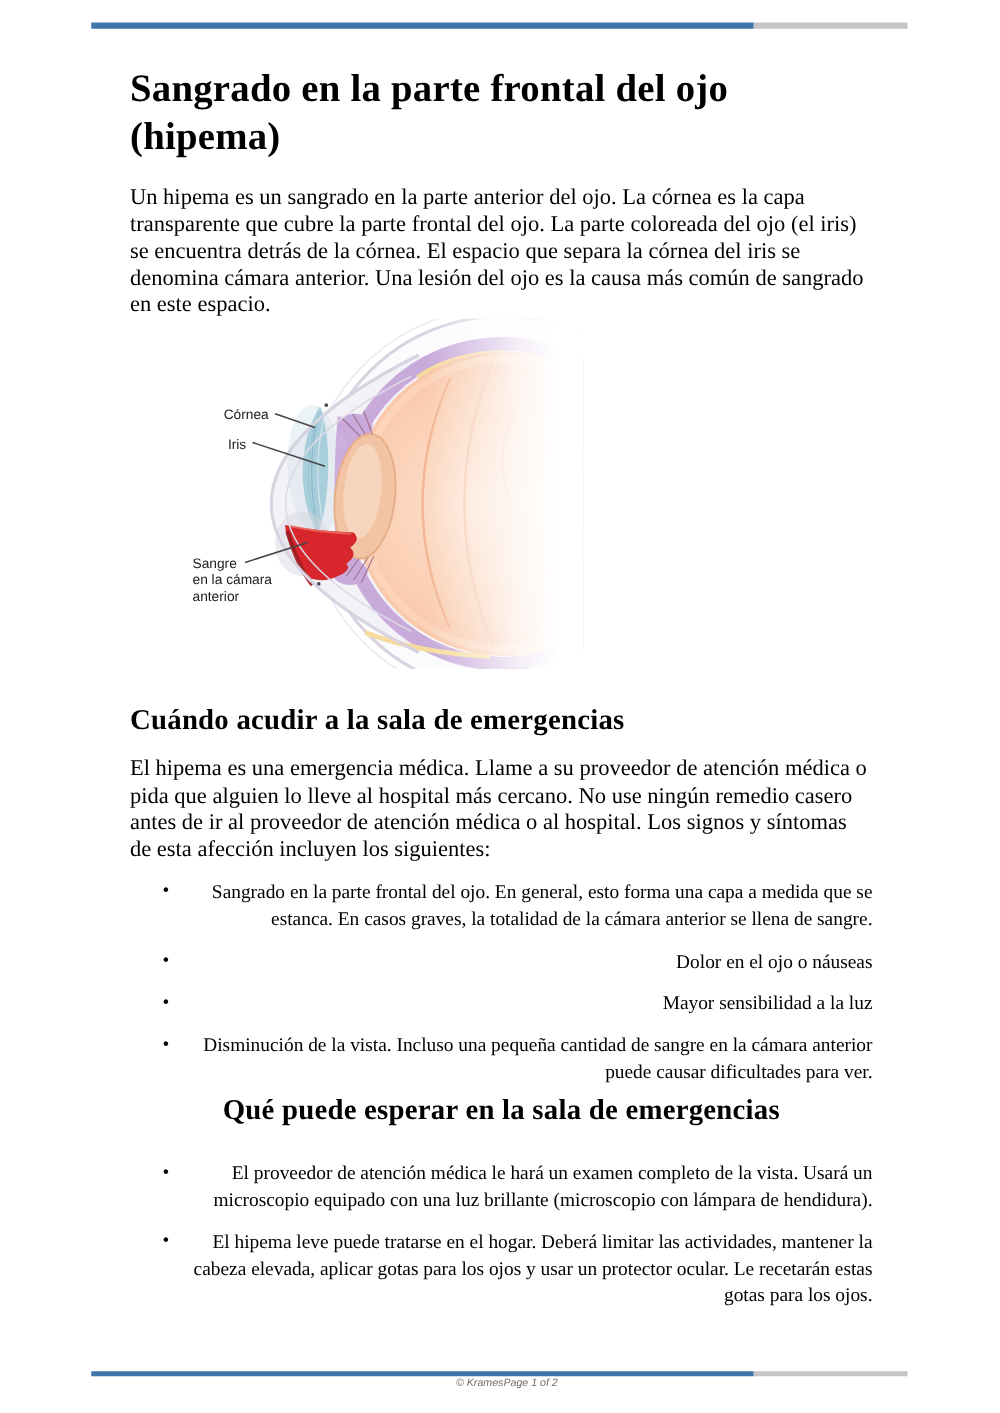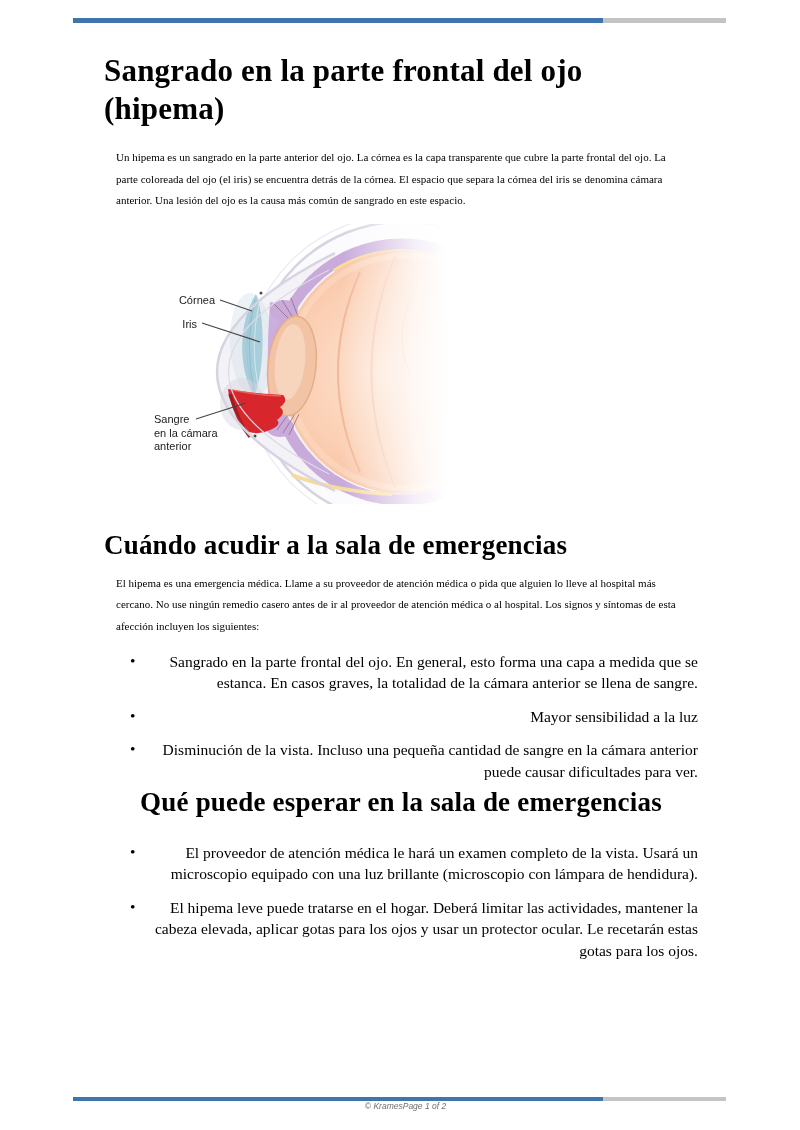--- a/index.html
+++ b/index.html
@@ -12,32 +12,32 @@
   .rule-top{top:18px;height:5px;}
   .rule-bottom{top:1097px;height:4px;}
   .rule-blue{width:530px;background:#3E76AC;}
   .rule-gray{flex:1;background:#C4C4C4;}
 
   .content{position:absolute;left:104px;top:0;width:594px;}
   h1{
     margin:52px 0 0;width:580px;
     font-size:31px;line-height:38px;font-weight:bold;letter-spacing:0.2px;
   }
-  p{margin:12px;font-size:11px;line-height:21.6px;}
+  p{margin:0;font-size:18px;line-height:21.6px;}
   .intro{margin-top:19px;}
 
   figure{margin:0 0 0 48px;padding:0;width:315px;height:280px;text-align:right;}
   .fig-label{
     font-family:"Liberation Sans","DejaVu Sans",sans-serif;
     font-size:11px;fill:#1b1b1b;
   }
   .leader{stroke:#454545;stroke-width:1.2;fill:none;}
 
   h2{
-    margin:26px 0 0;font-size:27px;line-height:30px;font-weight:bold;letter-spacing:0.2px;
+    margin:26px 0 0;font-size:23px;line-height:30px;font-weight:bold;letter-spacing:0.2px;
   }
   h2.second{margin-top:4px;text-align:center;}
   .section-body{margin-top:13px;}
 
   ul{margin:13px 0 0;padding:0 0 0 42px;list-style:none;text-align:right;}
   ul.second{margin-top:25px;}
   li{
     position:relative;margin:0 0 12px;font-size:15.5px;line-height:21.6px;
   }
   li:last-child{margin-bottom:0;}
@@ -140,20 +140,21 @@
       <text class="fig-label" x="2" y="199">Sangre</text>
       <text class="fig-label" x="2" y="212.5">en la cámara</text>
       <text class="fig-label" x="2" y="226">anterior</text>
     </svg>
   </figure>
 
   <h2>Cuándo acudir a la sala de emergencias</h2>
   <p class="section-body">El hipema es una emergencia médica. Llame a su proveedor de atención médica o pida que alguien lo lleve al hospital más cercano. No use ningún remedio casero antes de ir al proveedor de atención médica o al hospital. Los signos y síntomas de esta afección incluyen los siguientes:</p>
   <ul>
     <li>Sangrado en la parte frontal del ojo. En general, esto forma una capa a medida que se estanca. En casos graves, la totalidad de la cámara anterior se llena de sangre.</li>
+    <li>Dolor en el ojo o náuseas</li>
     <li>Mayor sensibilidad a la luz</li>
     <li>Disminución de la vista. Incluso una pequeña cantidad de sangre en la cámara anterior puede causar dificultades para ver.</li>
   </ul>
 
   <h2 class="second">Qué puede esperar en la sala de emergencias</h2>
   <ul class="second">
     <li>El proveedor de atención médica le hará un examen completo de la vista. Usará un microscopio equipado con una luz brillante (microscopio con lámpara de hendidura).</li>
     <li>El hipema leve puede tratarse en el hogar. Deberá limitar las actividades, mantener la cabeza elevada, aplicar gotas para los ojos y usar un protector ocular. Le recetarán estas gotas para los ojos.</li>
   </ul>
 

